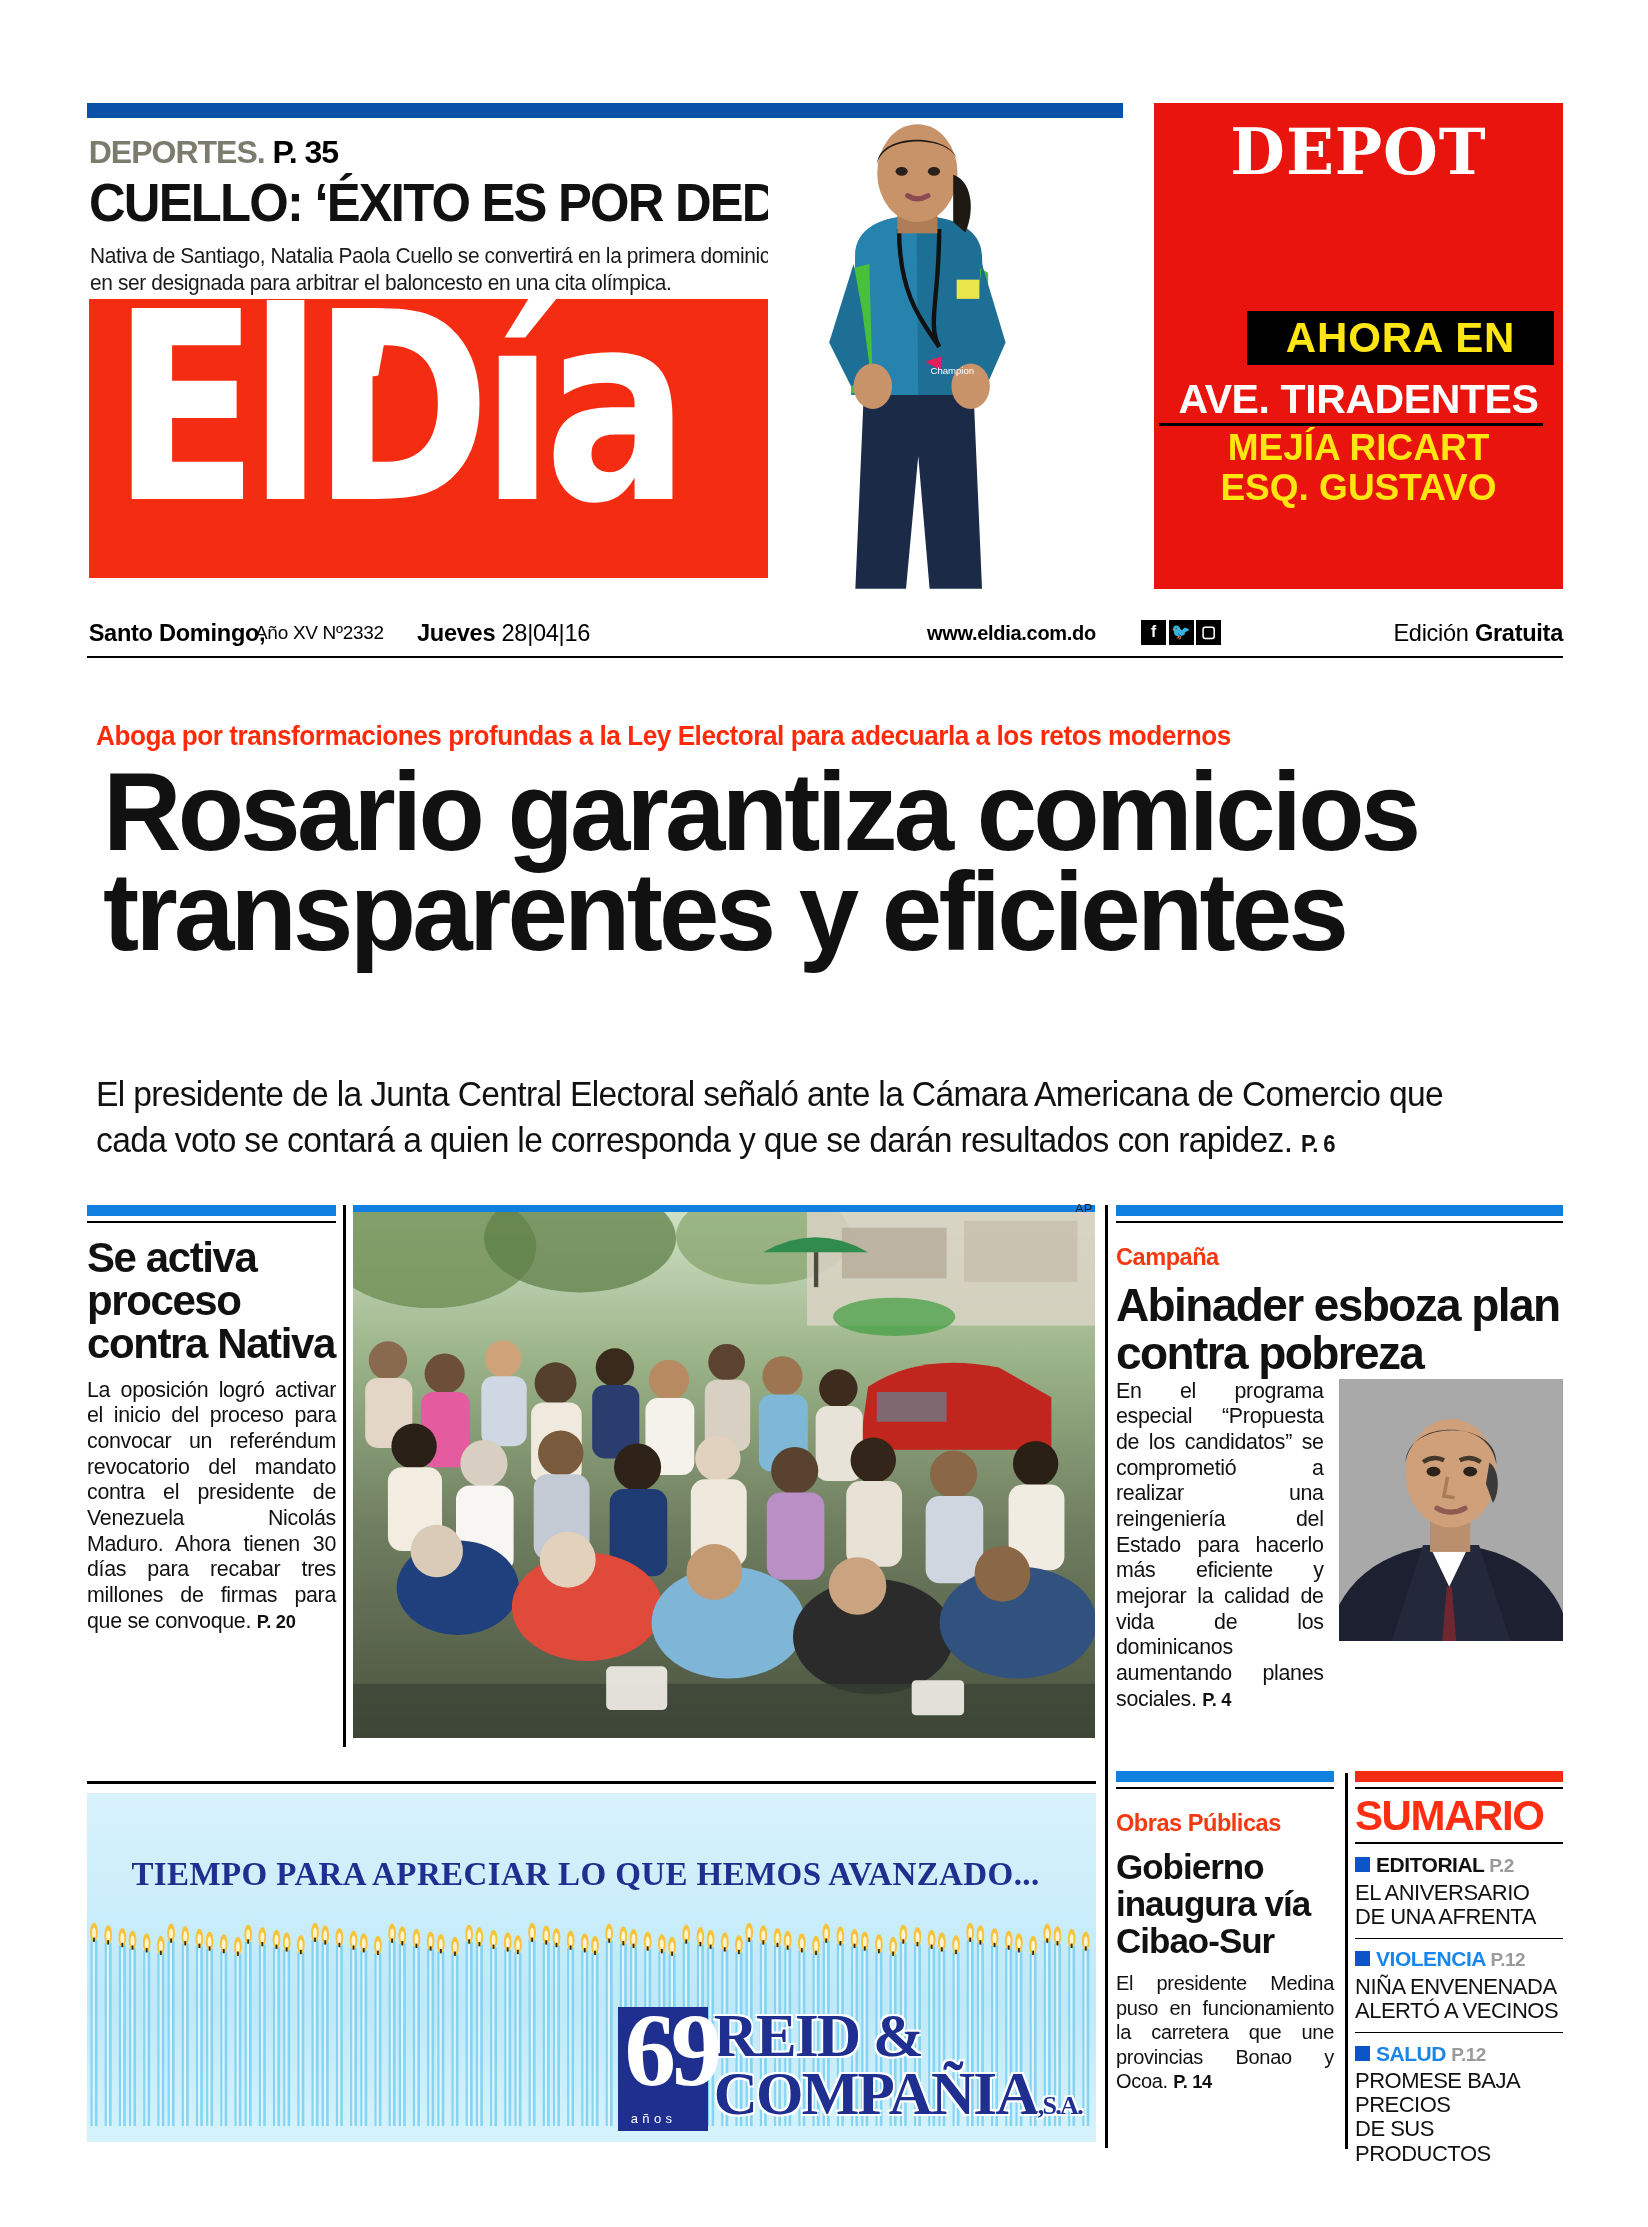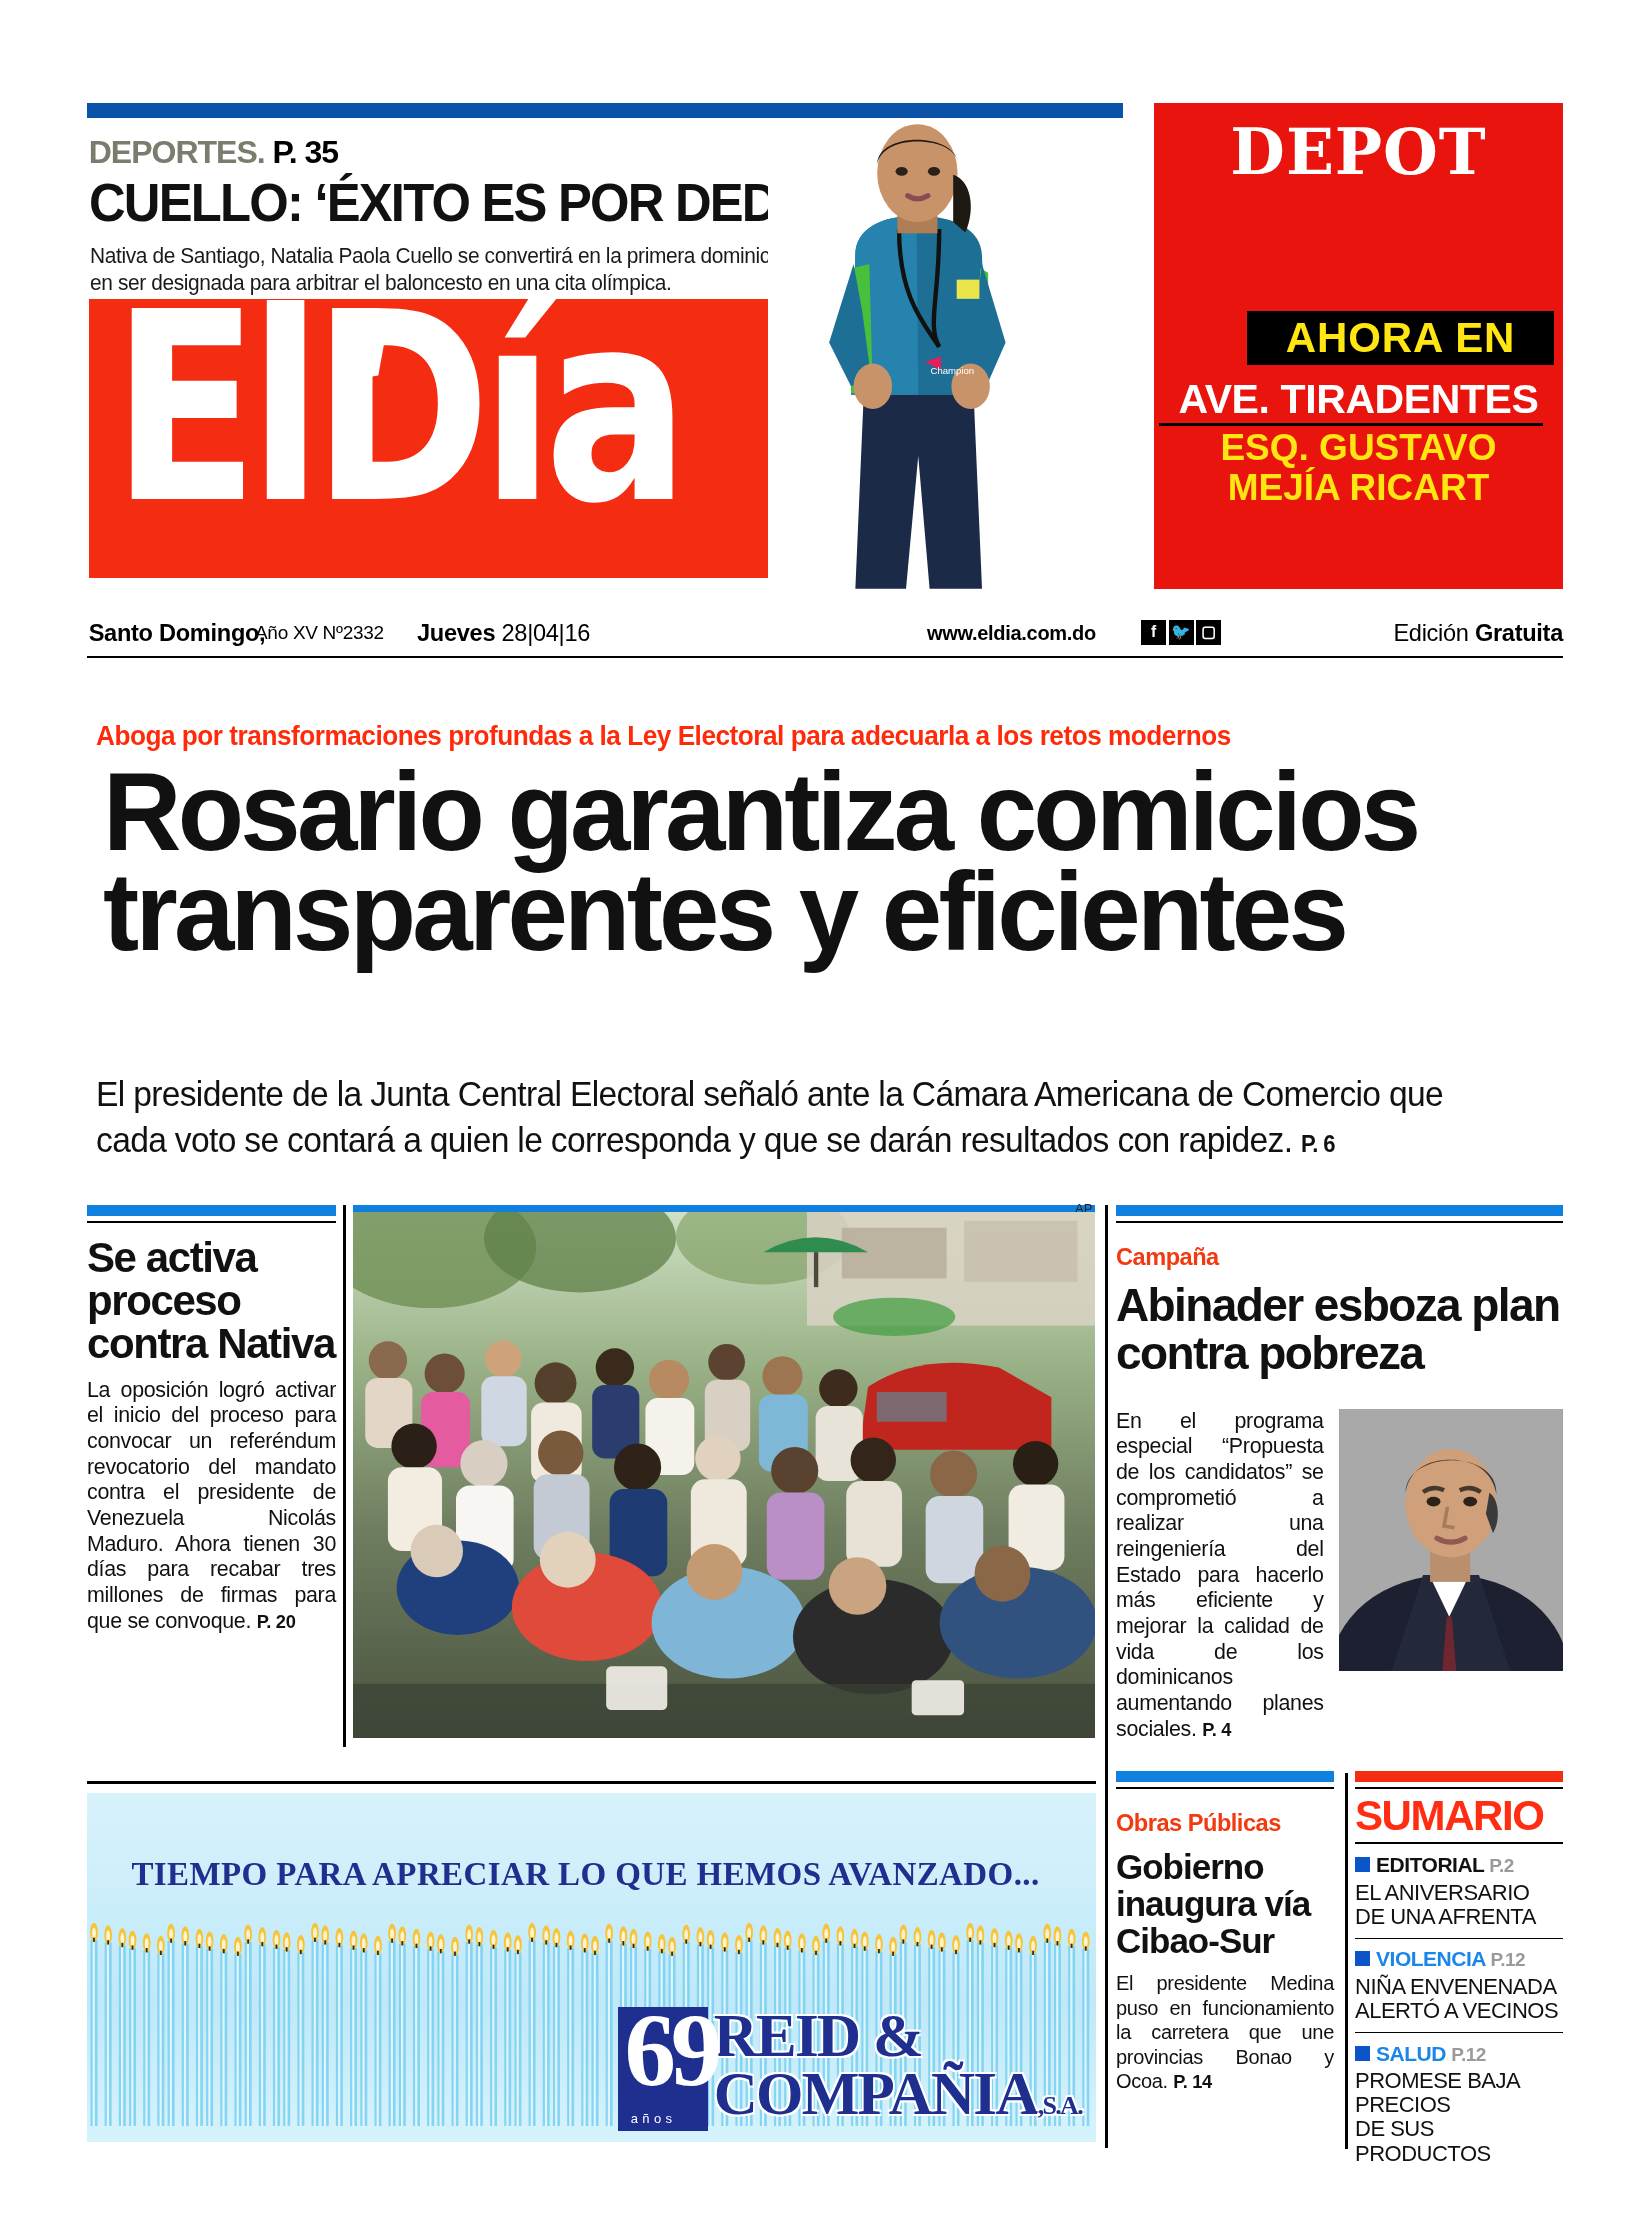--- a/index.html
+++ b/index.html
@@ -348,21 +348,21 @@
     margin-top: 21px;
     font-size: 23.6px; font-weight: bold; color: #f2390f;
     letter-spacing: -0.5px;
   }
   .abin-head {
     margin-top: 10.5px;
     font-size: 46px; font-weight: bold; color: #111;
     line-height: 1.04; letter-spacing: -1.6px;
   }
   .abin-row {
-    display: flex; margin-top: 31px;
+    display: flex; margin-top: 1px;
   }
   .abin-body {
     width: 208px;
     font-size: 21.4px; color: #111;
     line-height: 1.2; text-align: justify;
     letter-spacing: -0.3px;
   }
   .abin-body .ref { font-weight: bold; font-size: 18.3px; }
   .abin-photo {
     margin-left: 15.7px;
@@ -481,22 +481,22 @@
     </div>
 
     <div class="od-ad">
       <div class="od-logo">
         <div class="od-depot">DEPOT</div>
       </div>
       <div class="od-ahora">AHORA EN</div>
       <div class="od-tiradentes">AVE. TIRADENTES</div>
       <div class="od-divline"></div>
       <div class="od-esq">
+        <div>MEJÍA RICART</div>
         <div>ESQ. GUSTAVO</div>
-        <div>MEJÍA RICART</div>
       </div>
     </div>
   </div>
 
   <div class="dateline">
     <span class="dl-city">Santo Domingo,</span>
     <span class="dl-year">Año XV Nº2332</span>
     <span class="dl-date">
       <span>Jueves</span>
       <span class="light">28|04|16</span>

